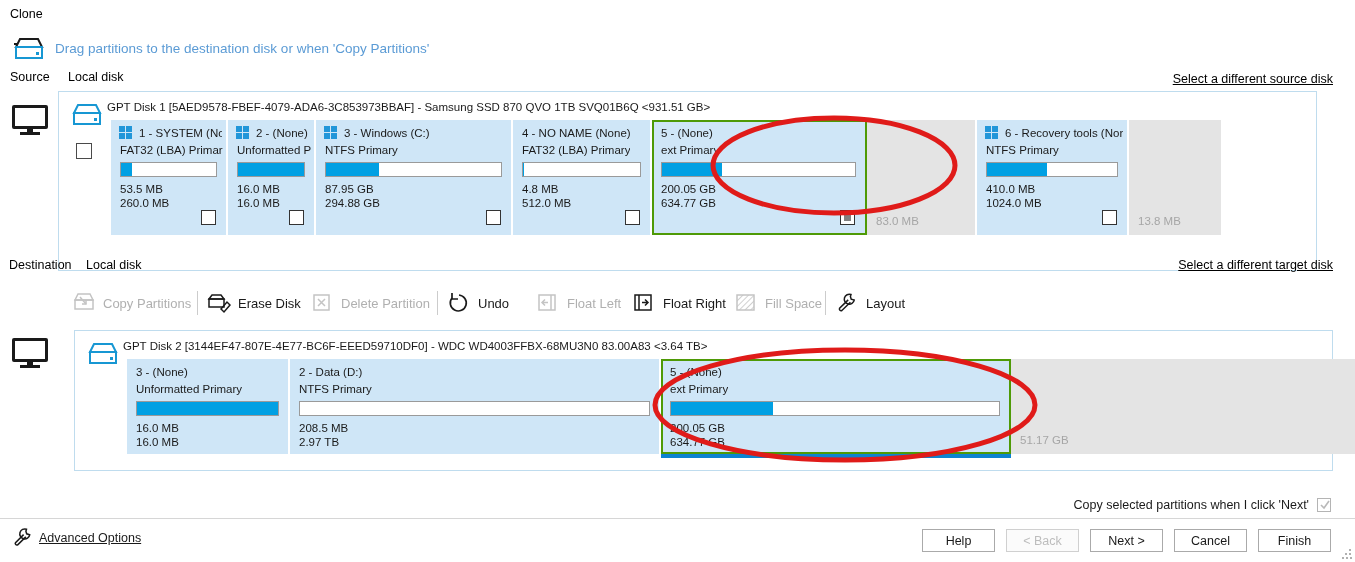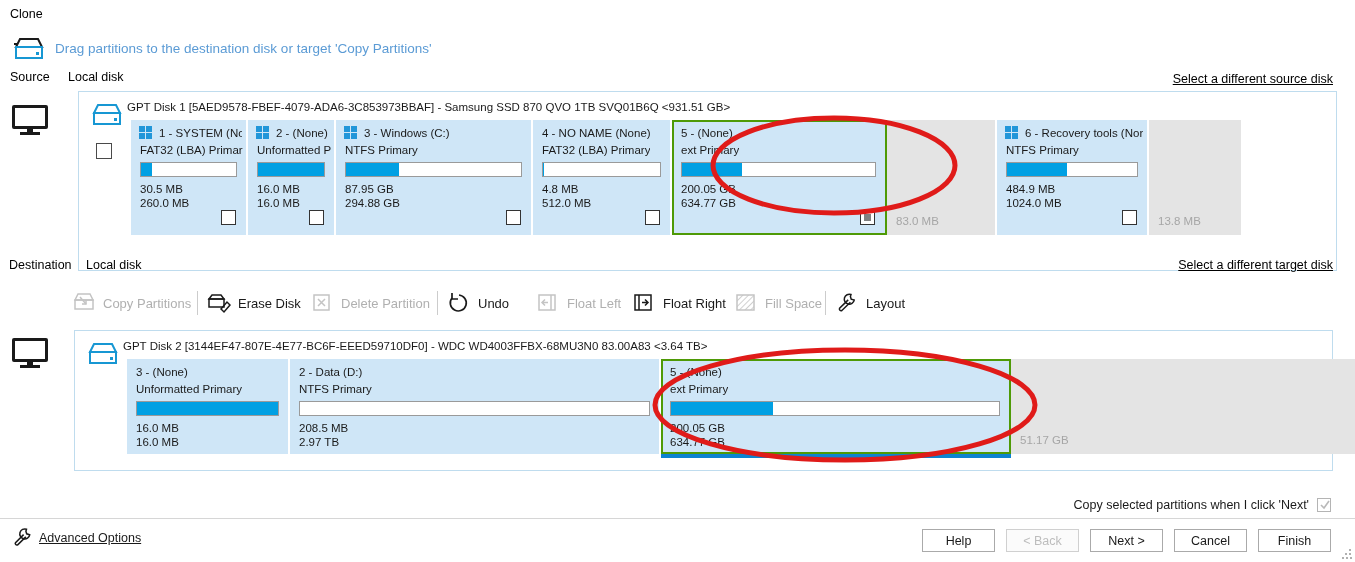--- a/index.html
+++ b/index.html
@@ -237,32 +237,32 @@
   <div class="title-text">Clone</div>
 
   <div class="src-hdr-icon">
     <svg width="34" height="26" viewBox="0 0 34 26">
       <path d="M5 10 L9 2 L27 2 L31 10 Z" fill="#fff" stroke="#1a1a1a" stroke-width="2"></path>
       <rect x="5" y="10" width="26" height="11" fill="#fff" stroke="#1797d3" stroke-width="2"></rect>
       <rect x="25" y="15" width="3" height="3" fill="#1797d3"></rect>
       <path d="M3 7 L6 7" stroke="#1a1a1a" stroke-width="2"></path>
     </svg>
   </div>
-  <div class="src-hdr-link">Drag partitions to the destination disk or target 'Copy Partitions'</div>
+  <div class="src-hdr-link">Drag partitions to the destination disk or when 'Copy Partitions'</div>
   <div class="lbl-source">Source</div>
   <div class="lbl-src-localdisk">Local disk</div>
   <div class="link-src-disk">Select a different source disk</div>
 
   <div class="monitor" style="left:12px; top:105px;">
     <div class="screen"></div>
     <div class="neck"></div>
     <div class="foot"></div>
   </div>
 
-  <div class="disk-panel" id="src-panel" style="left:78px; top:91px; width:1259px; height:180px;">
+  <div class="disk-panel" id="src-panel" style="left:58px; top:91px; width:1259px; height:180px;">
     <div class="diskicon" style="left:10px; top:10px;">
       <svg width="34" height="27" viewBox="0 0 34 27">
         <path d="M5 11 L9 3 L27 3 L31 11 Z" fill="#fff" stroke="#1797d3" stroke-width="2"></path>
         <rect x="5" y="11" width="26" height="11" fill="#fff" stroke="#1797d3" stroke-width="2"></rect>
         <rect x="25" y="16" width="3" height="3" fill="#1797d3"></rect>
       </svg>
     </div>
     <div class="disk-title">GPT Disk 1 [5AED9578-FBEF-4079-ADA6-3C853973BBAF] - Samsung SSD 870 QVO 1TB SVQ01B6Q  &lt;931.51 GB&gt;</div>
     <div class="disk-check" style="left:17px; top:51px;"></div>
     <div class="strip" id="src-strip" style="left:52px; top:28px; right:8px; height:115px;">
@@ -271,21 +271,21 @@
             <i></i>
             <i></i>
             <i></i>
             <i></i>
           </div>
           <div class="part-name has-logo" style="max-width: 83px;">1 - SYSTEM (None)</div>
           <div class="part-fs" style="max-width: 103px;">FAT32 (LBA) Primary</div>
           <div class="bar" style="width: 97px;">
             <div class="fill" style="width: 12%;"></div>
           </div>
-          <div class="part-used">30.5 MB</div>
+          <div class="part-used">53.5 MB</div>
           <div class="part-total">260.0 MB</div>
           <div class="part-check"></div>
         </div>
         <div class="part" style="left: 117px; width: 88px;">
           <div class="winlogo">
             <i></i>
             <i></i>
             <i></i>
             <i></i>
           </div>
@@ -342,21 +342,21 @@
             <i></i>
             <i></i>
             <i></i>
             <i></i>
           </div>
           <div class="part-name has-logo" style="max-width: 118px;">6 - Recovery tools (None)</div>
           <div class="part-fs" style="max-width: 138px;">NTFS Primary</div>
           <div class="bar" style="width: 132px;">
             <div class="fill" style="width: 46%;"></div>
           </div>
-          <div class="part-used">484.9 MB</div>
+          <div class="part-used">410.0 MB</div>
           <div class="part-total">1024.0 MB</div>
           <div class="part-check"></div>
         </div>
         <div class="part unalloc" style="left: 1018px; width: 94px;">
           <div class="part-unalloc-size">13.8 MB</div>
         </div>
       </div>
   </div>
 
   <div class="lbl-dest">Destination</div>

